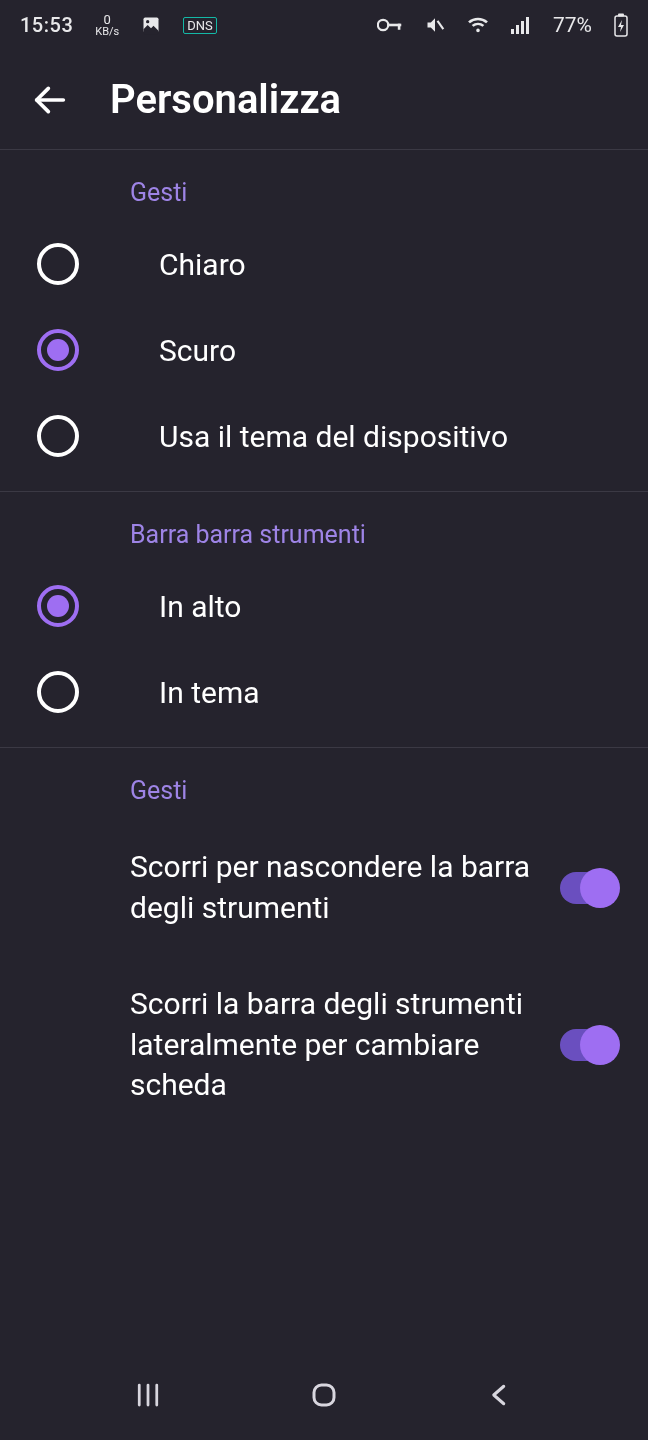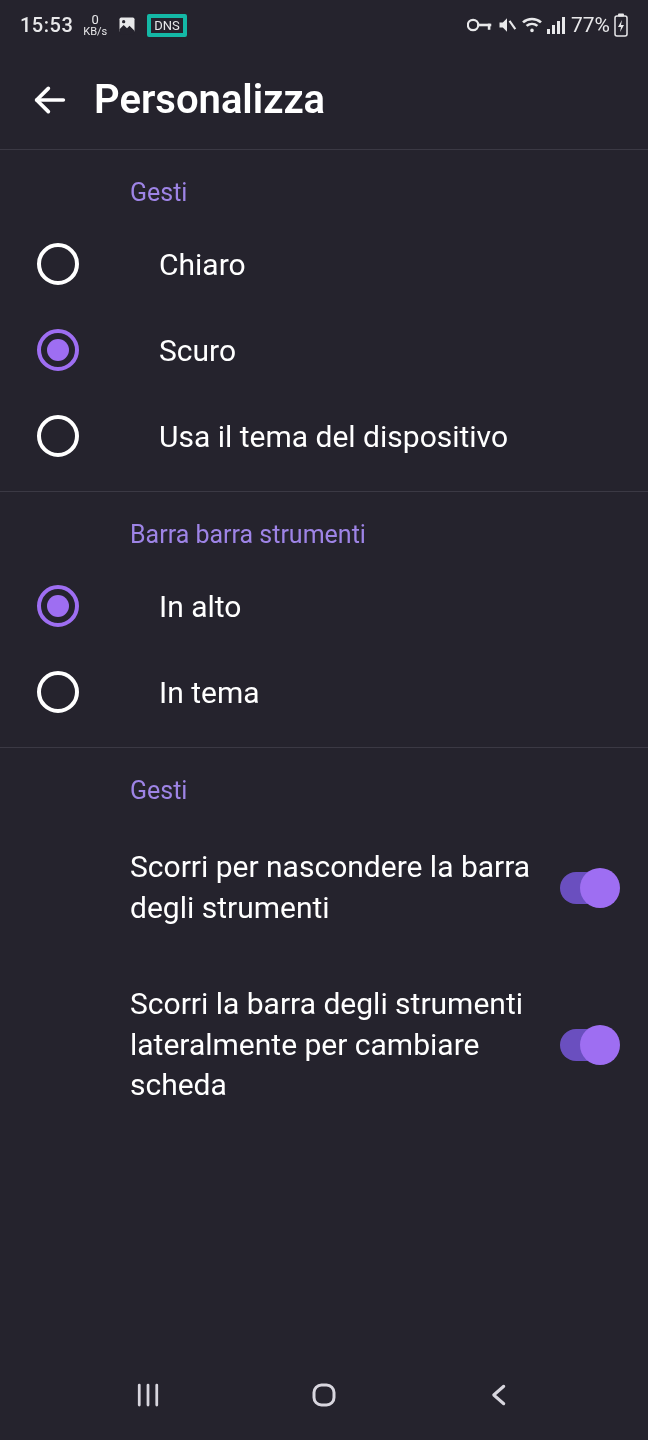--- a/index.html
+++ b/index.html
@@ -16,36 +16,36 @@
   
   .status-bar {
     height: 50px;
     display: flex;
     align-items: center;
     justify-content: space-between;
     padding: 0 20px;
     font-size: 20px;
     color: #e8e8ea;
   }
-  .status-left { display: flex; align-items: center; gap: 10px; }
-  .status-right { display: flex; align-items: center; gap: 4px; }
+  .status-left { display: flex; align-items: center; gap: 22px; }
+  .status-right { display: flex; align-items: center; gap: 22px; }
   .clock { font-weight: 500; letter-spacing: 0.5px; }
   .kbs { font-size: 11px; line-height: 1; text-align: center; }
   .kbs .top { font-size: 13px; }
-  .dns { font-size: 13px; border: 4px solid #14b8a6; padding: 0 3px; border-radius: 2px; }
+  .dns { font-size: 13px; border: 1px solid #14b8a6; padding: 0 3px; border-radius: 2px; }
   .battery-pct { font-size: 21px; }
   .status-icon { display: inline-flex; align-items: center; justify-content: center; }
 
   
   .app-bar {
     height: 100px;
     display: flex;
     align-items: center;
     padding: 0 20px 0 30px;
-    gap: 24px;
+    gap: 40px;
     border-bottom: 1px solid #3b3944;
   }
   .app-title { font-size: 40px; font-weight: 600; color: #ffffff; }
 
   
   .section-header {
     padding: 28px 0 14px 130px;
     font-size: 25px;
     color: #9e84e6;
   }

